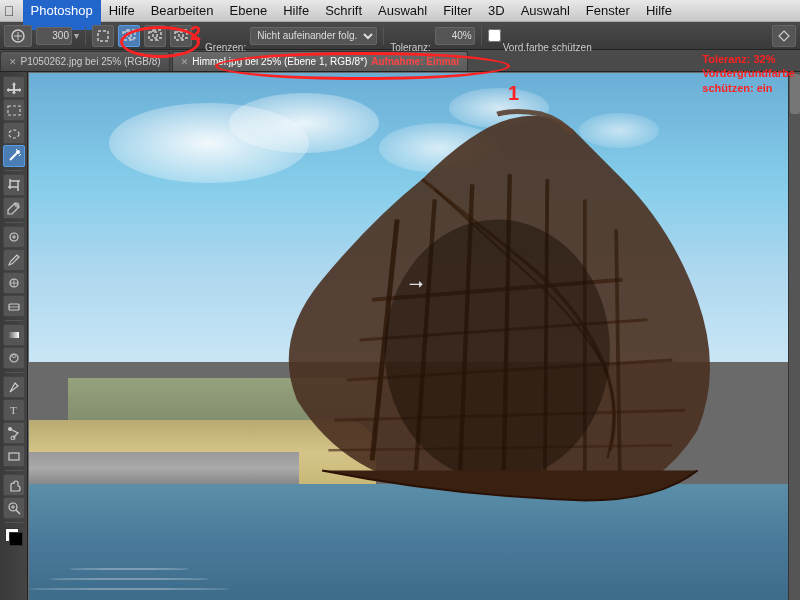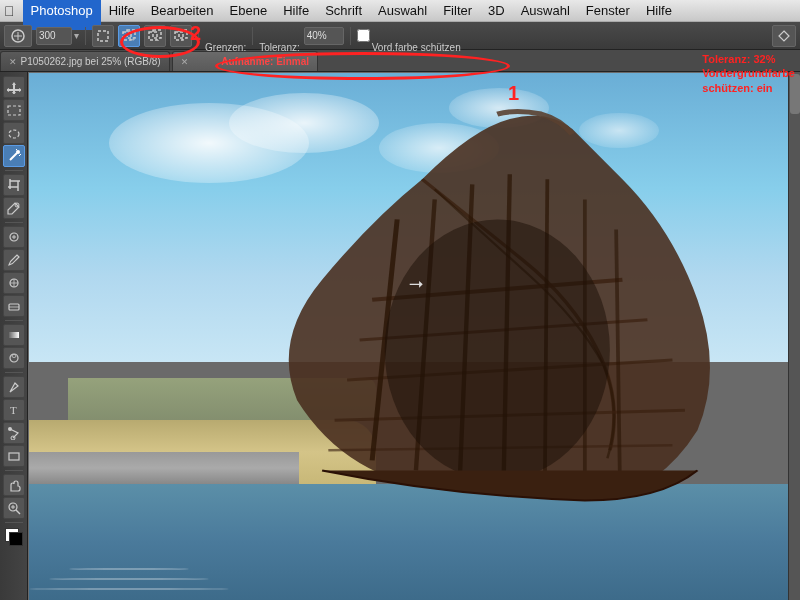--- a/index.html
+++ b/index.html
@@ -72,21 +72,21 @@
     }
     .options-input {
       background: #555;
       border: 1px solid #666;
       color: #ddd;
       font-size: 10px;
       padding: 1px 2px;
       height: 18px;
       width: 40px;
       border-radius: 2px;
-      text-align: left;
+      text-align: right;
     }
     .options-checkbox-wrap {
       display: flex; align-items: center; gap: 2px;
       color: #ccc; font-size: 10px;
     }
     .options-checkbox { cursor: pointer; }
 
     
     .preset-btn {
       width: 28px;
@@ -319,21 +319,20 @@
       color: #ff2222;
       font-size: 20px;
       font-weight: bold;
       pointer-events: none;
       z-index: 201;
     }
     #tab-annotation-text {
       color: #ff4444;
       font-size: 10px;
       font-weight: bold;
-      margin-left: 29px;
     }
   </style>
 </head>
 <body>
 
 <div id="menu-bar">
   <span class="apple-logo"></span>
   <span class="menu-item active">Photoshop</span>
   <span class="menu-item">Hilfe</span>
   <span class="menu-item">Bearbeiten</span>
@@ -396,20 +395,25 @@
   <div class="tool-icon-btn" title="Schnittmenge">
     <svg width="14" height="14">
       <rect x="1" y="3" width="8" height="8" fill="none" stroke="#ccc" stroke-width="1.5" stroke-dasharray="3,2"></rect>
       <rect x="5" y="1" width="8" height="8" fill="none" stroke="#ccc" stroke-width="1.5" stroke-dasharray="3,2"></rect>
     </svg>
   </div>
 
   <div class="options-separator"></div>
 
   <span class="options-label">Grenzen:</span>
+  <select class="options-select">
+    <option>Nicht aufeinander folg.</option>
+    <option>Zusammenhängend</option>
+    <option>Alle Ebenen suchen</option>
+  </select>
 
   <div class="options-separator"></div>
 
   <span class="options-label">Toleranz:</span>
   <input class="options-input" value="40%" style="">
 
   <div class="options-separator"></div>
 
   <div class="options-checkbox-wrap">
     <input type="checkbox" class="options-checkbox" style="">
@@ -425,20 +429,21 @@
   </div>
 </div>
 
 <div id="tabs-bar">
   <div class="tab">
     <span class="tab-close">✕</span>
     <span>P1050262.jpg bei 25% (RGB/8)</span>
   </div>
   <div class="tab active">
     <span class="tab-close">✕</span>
+    <span>Himmel.jpg bei 25% (Ebene 1, RGB/8*)</span>
     <span id="tab-annotation-text">Aufnahme: Einmal</span>
   </div>
 </div>
 
 <div id="main-area">
 
   <div id="left-toolbar">
     <div class="toolbar-btn" title="Verschieben">
       <svg width="14" height="14">
           <path d="M7 2 L9 5 L8 5 L8 9 L12 9 L12 8 L15 10 L12 12 L12 11 L8 11 L8 12 L9 12 L7 15 L5 12 L6 12 L6 11 L2 11 L2 12 L-1 10 L2 8 L2 9 L6 9 L6 5 L5 5 Z" fill="#ccc"></path>

